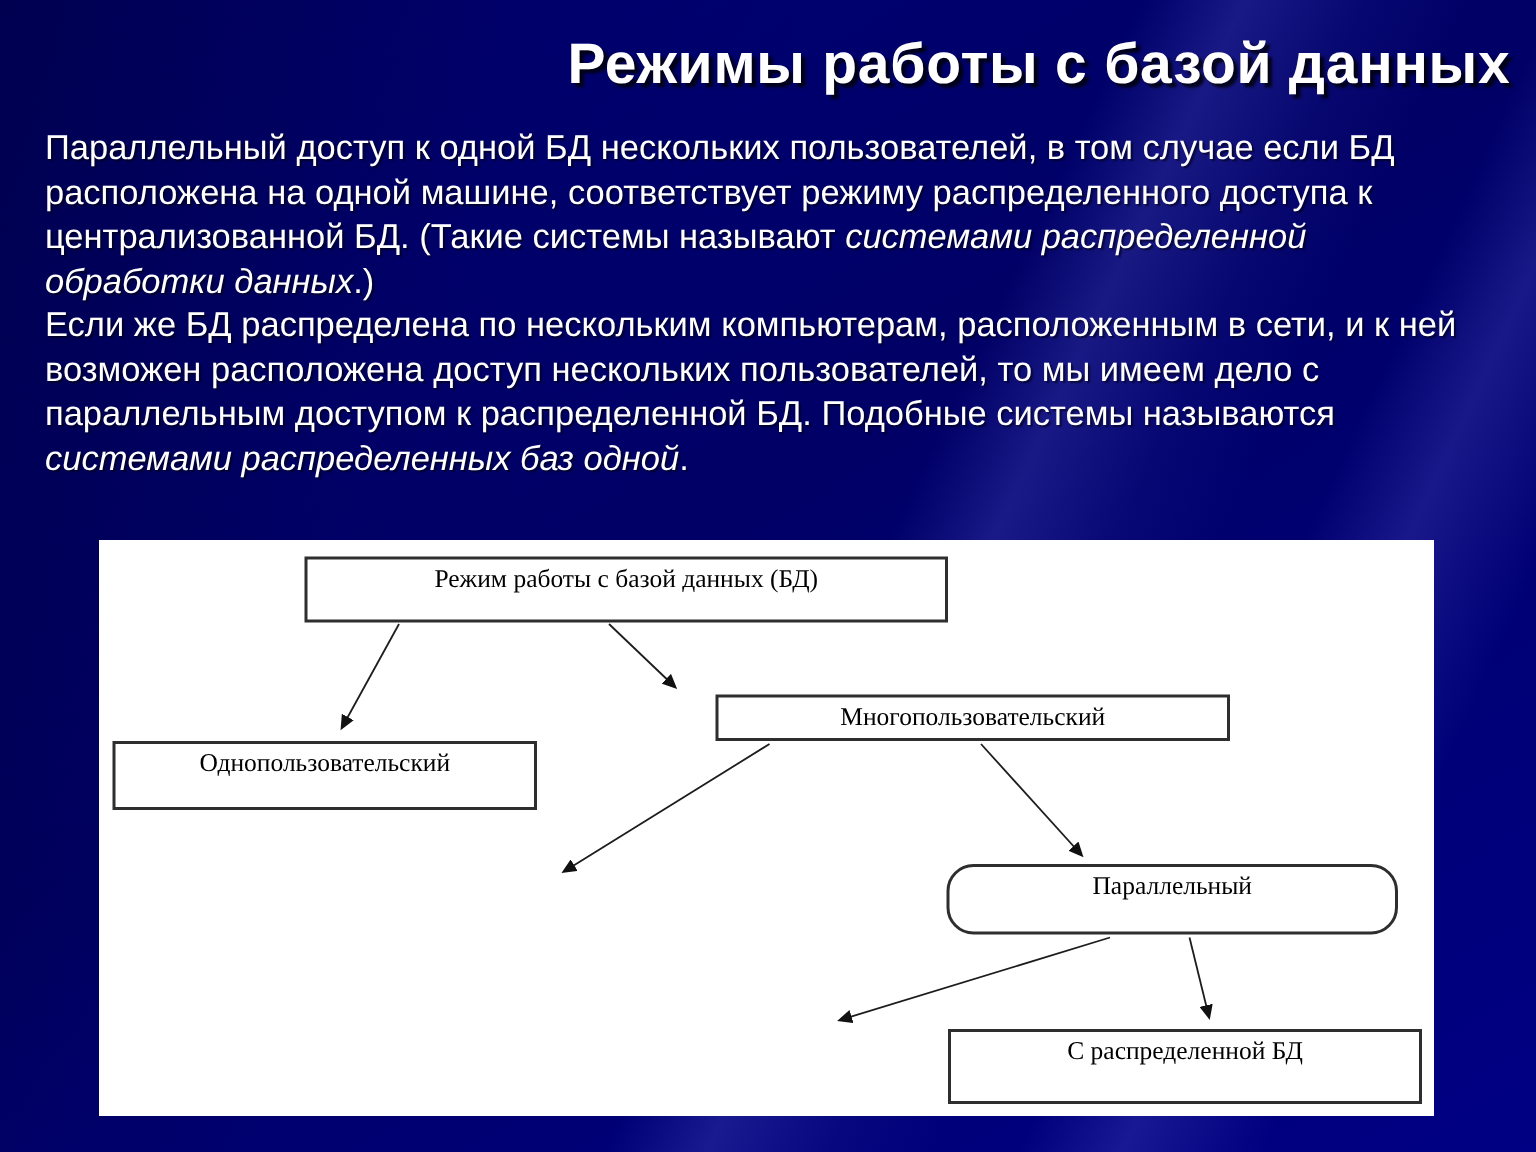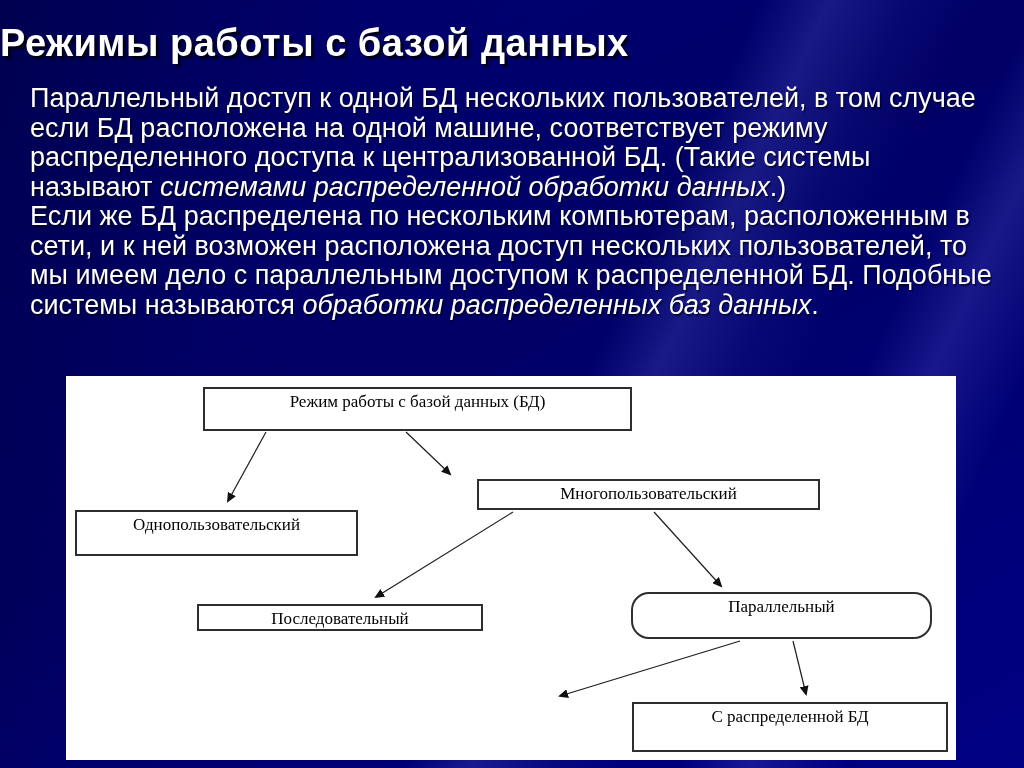--- a/index.html
+++ b/index.html
@@ -7,28 +7,28 @@
     position:relative;width:1024px;height:768px;overflow:hidden;
     font-family:"Liberation Sans",sans-serif;
     background-color:#000070;
     background-image:
       linear-gradient(115deg, rgba(0,0,20,0.40) 0%, rgba(0,0,20,0.05) 28%, rgba(0,0,20,0) 40%),
       linear-gradient(115deg, rgba(100,100,220,0) 55%, rgba(100,100,220,0.25) 60%, rgba(70,70,190,0.10) 66%, rgba(100,100,220,0) 71%),
       linear-gradient(115deg, rgba(110,110,230,0) 75%, rgba(110,110,230,0.22) 80%, rgba(110,110,230,0) 87%),
       linear-gradient(150deg, #000078 0%, #000066 45%, #000084 100%);
   }
   .title{
-    position:absolute;top:22px;left:0;right:0;margin:0;
-    text-align:left;font-size:38px;font-weight:bold;color:#ffffff;
+    position:absolute;top:22px;left:0;right:17px;margin:0;
+    text-align:right;font-size:38px;font-weight:bold;color:#ffffff;
     text-shadow:3px 3px 2px rgba(0,0,8,0.85);
     letter-spacing:0.5px;
   }
   .body-text{
     position:absolute;left:30px;top:84px;width:964px;
-    font-size:27px;line-height:29.5px;color:#ffffff;
+    font-size:23px;line-height:29.5px;color:#ffffff;
     text-shadow:1.5px 1.5px 1px rgba(0,0,10,0.6);
   }
   .body-text em{font-style:italic;}
   .diagram-panel{
     position:absolute;background:#ffffff;
   }
   .edges-svg{position:absolute;left:0;top:0;width:100%;height:100%;}
   .node{
     position:absolute;box-sizing:border-box;
     border:2px solid #2e2e2e;background:#ffffff;
@@ -41,37 +41,36 @@
   .edge-line{stroke:#1d1d1d;stroke-width:1.2;}
 </style>
 </head>
 <body>
 
 <div class="slide">
   <h1 class="title">Режимы работы с базой данных</h1>
 
   <div class="body-text">
       <div><span>Параллельный доступ к одной БД нескольких пользователей, в том случае если БД расположена на одной машине, соответствует режиму распределенного доступа к централизованной БД. (Такие системы называют </span><em>системами распределенной обработки данных</em><span>.)</span></div>
-      <div><span>Если же БД распределена по нескольким компьютерам, расположенным в сети, и к ней возможен расположена доступ нескольких пользователей, то мы имеем дело с параллельным доступом к распределенной БД. Подобные системы называются </span><em>обработки распределенных баз данных</em><span>.</span></div>
+      <div><span>Если же БД распределена по нескольким компьютерам, расположенным в сети, и к ней возможен расположена доступ нескольких пользователей, то мы имеем дело с параллельным доступом к распределенной БД. Подобные системы называются </span><em>системами распределенных баз одной</em><span>.</span></div>
     </div>
 
-  <div class="diagram-panel" style="left: 66px; top: 376px; width: 890px; height: 384px; text-decoration: underline;">
+  <div class="diagram-panel" style="left: 66px; top: 360px; width: 890px; height: 384px; text-decoration: underline;">
     <svg class="edges-svg" xmlns="http://www.w3.org/2000/svg" viewBox="0 0 890 384">
       <defs>
         <marker id="arrowhead" markerWidth="11" markerHeight="9" refX="8" refY="4.5" orient="auto" markerUnits="userSpaceOnUse">
           <path d="M0,0 L10,4.5 L0,9 Z" fill="#111111"></path>
         </marker>
       </defs>
     <line x1="200" y1="56" x2="162" y2="125" class="edge-line" marker-end="url(#arrowhead)"></line>
         <line x1="340" y1="56" x2="384" y2="98" class="edge-line" marker-end="url(#arrowhead)"></line>
         <line x1="447" y1="136" x2="310" y2="221" class="edge-line" marker-end="url(#arrowhead)"></line>
         <line x1="588" y1="136" x2="655" y2="210" class="edge-line" marker-end="url(#arrowhead)"></line>
         <line x1="674" y1="265" x2="494" y2="320" class="edge-line" marker-end="url(#arrowhead)"></line>
         <line x1="727" y1="265" x2="740" y2="318" class="edge-line" marker-end="url(#arrowhead)"></line>
       </svg>
   <div class="node align-center" style="left: 137px; top: 11px; width: 429px; height: 44px;"><span>Режим работы с базой данных (БД)</span></div>
       <div class="node align-left" style="left: 9px; top: 134px; width: 283px; height: 46px;"><span>Однопользовательский</span></div>
       <div class="node align-left" style="left: 411px; top: 103px; width: 343px; height: 31px;"><span>Многопользовательский</span></div>
-      <div class="node align-center" style="left: 131px; top: 228px; width: 286px; height: 27px;"><span>Последовательный</span></div>
       <div class="node align-center" style="left: 565px; top: 216px; width: 301px; height: 47px; border-radius: 18px;"><span>Параллельный</span></div>
       <div class="node align-center" style="left: 566px; top: 326px; width: 316px; height: 50px; text-align: center;"><span>С распределенной БД</span></div>
     </div>
 </div>
 
 </body></html>

